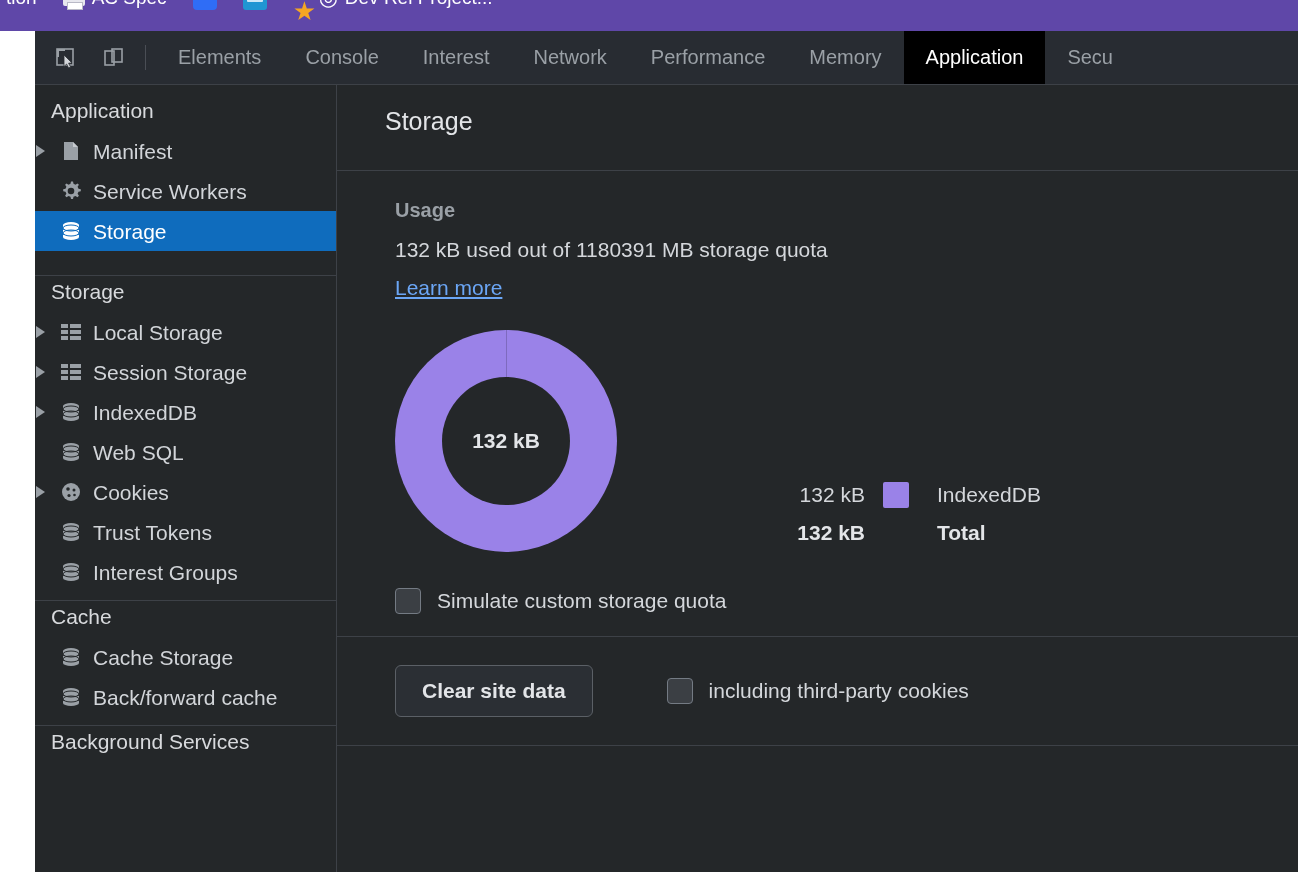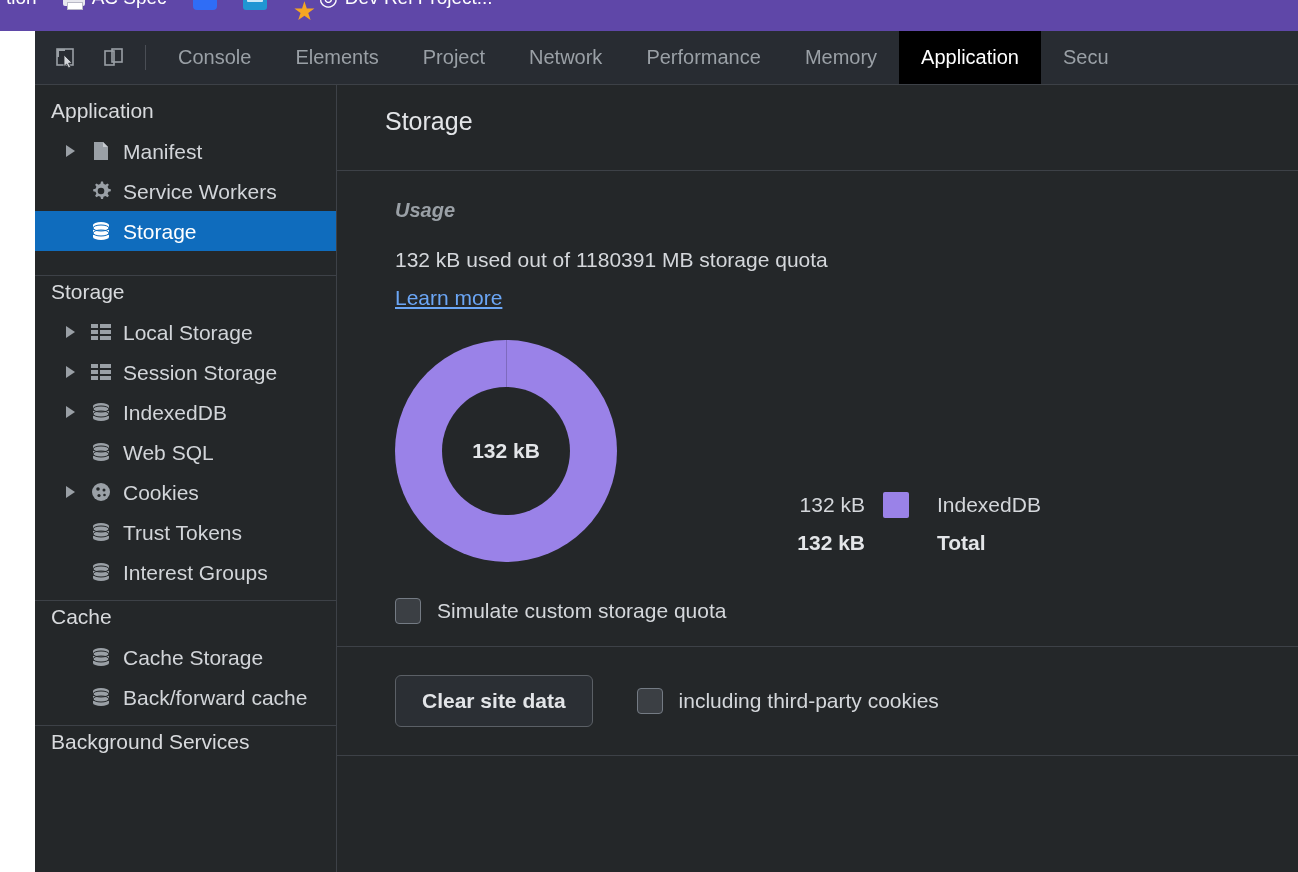--- a/index.html
+++ b/index.html
@@ -94,21 +94,21 @@
     overflow:hidden;
   }
   .side-group { border-bottom: 1px solid #3d4147; padding-bottom: 8px; }
   .side-group.g1 { padding-top: 10px; }
   .side-group.last { border-bottom: none; }
   .group-title {
     font-size: 21px; color:#d8dadd; padding: 4px 0 8px 16px;
   }
   .side-item {
     display:flex; align-items:center; height:40px;
-    padding-left: 30px; gap: 10px;
+    gap: 10px;
     font-size: 21px; color:#d2d5d9;
     white-space:nowrap;
   }
   .side-item.selected { background:#0f6cbd; color:#ffffff; }
   .side-item .arrow {
     width: 14px; min-width:14px; height:14px; position:relative;
   }
   .side-item .arrow.has:after {
     content:""; position:absolute; left:1px; top:1px;
     border-left: 9px solid #9aa0a6;
@@ -132,21 +132,21 @@
     border-bottom: 1px solid #3d4147;
   }
   .main-title { font-size: 25px; color:#e3e5e8; margin-bottom: 16px; }
   .main-origin { font-size: 21px; color:#cbced2; }
 
   .usage-section {
     padding: 28px 0 0 58px;
     border-bottom: 1px solid #3d4147;
     padding-bottom: 22px;
   }
-  .usage-label { font-size:20px; font-weight:bold; color:#9aa0a6; margin-bottom: 26px; font-style: italic; }
+  .usage-label { font-size:20px; font-weight:bold; color:#9aa0a6; margin-bottom: 16px; }
   .usage-text { font-size:21px; color:#d4d7db; margin-bottom: 14px; }
   .learn-more {
     font-size:21px; color:#6ba6f5; text-decoration: underline;
     display:inline-block; margin-bottom: 16px;
   }
 
   .chart-row { display:flex; align-items:flex-end; margin-top: 14px; }
   .donut-wrap { position:relative; width: 222px; height: 222px; }
   .donut {
     width:222px; height:222px; border-radius:50%;
@@ -178,20 +178,21 @@
   .cbox {
     width:26px; height:26px; border-radius:4px;
     border:1px solid #747b84; background:#3b3f44;
   }
   .sim-label { font-size:21px; color:#d4d7db; }
 
   .clear-section {
     padding: 28px 0 28px 58px;
     display:flex; align-items:center;
     border-bottom: 1px solid #3d4147;
+    gap: 30px;
   }
   .clear-btn {
     background:#2b2f34;
     border:1px solid #5b6066;
     border-radius:6px;
     color:#e3e5e8;
     font-size:21px; font-weight:bold;
     padding: 13px 26px;
     font-family:"Liberation Sans", sans-serif;
   }
@@ -244,23 +245,23 @@
         </div>
         <div class="tool-btn">
           <svg width="24" height="24" viewBox="0 0 24 24">
             <rect x="3" y="5" width="9" height="14" fill="none" stroke="#9aa0a6" stroke-width="1.6"></rect>
             <rect x="10" y="3" width="10" height="13" fill="none" stroke="#9aa0a6" stroke-width="1.6"></rect>
           </svg>
         </div>
       </div>
       <div class="tab-sep"></div>
       <div class="tabs">
+        <div class="tab">Elements</div>
         <div class="tab">Console</div>
-        <div class="tab">Elements</div>
-        <div class="tab">Project</div>
+        <div class="tab">Interest</div>
         <div class="tab">Network</div>
         <div class="tab">Performance</div>
         <div class="tab">Memory</div>
         <div class="tab active">Application</div>
         <div class="tab">Secu</div>
       </div>
     </div>
 
     <div class="dt-body">
 

